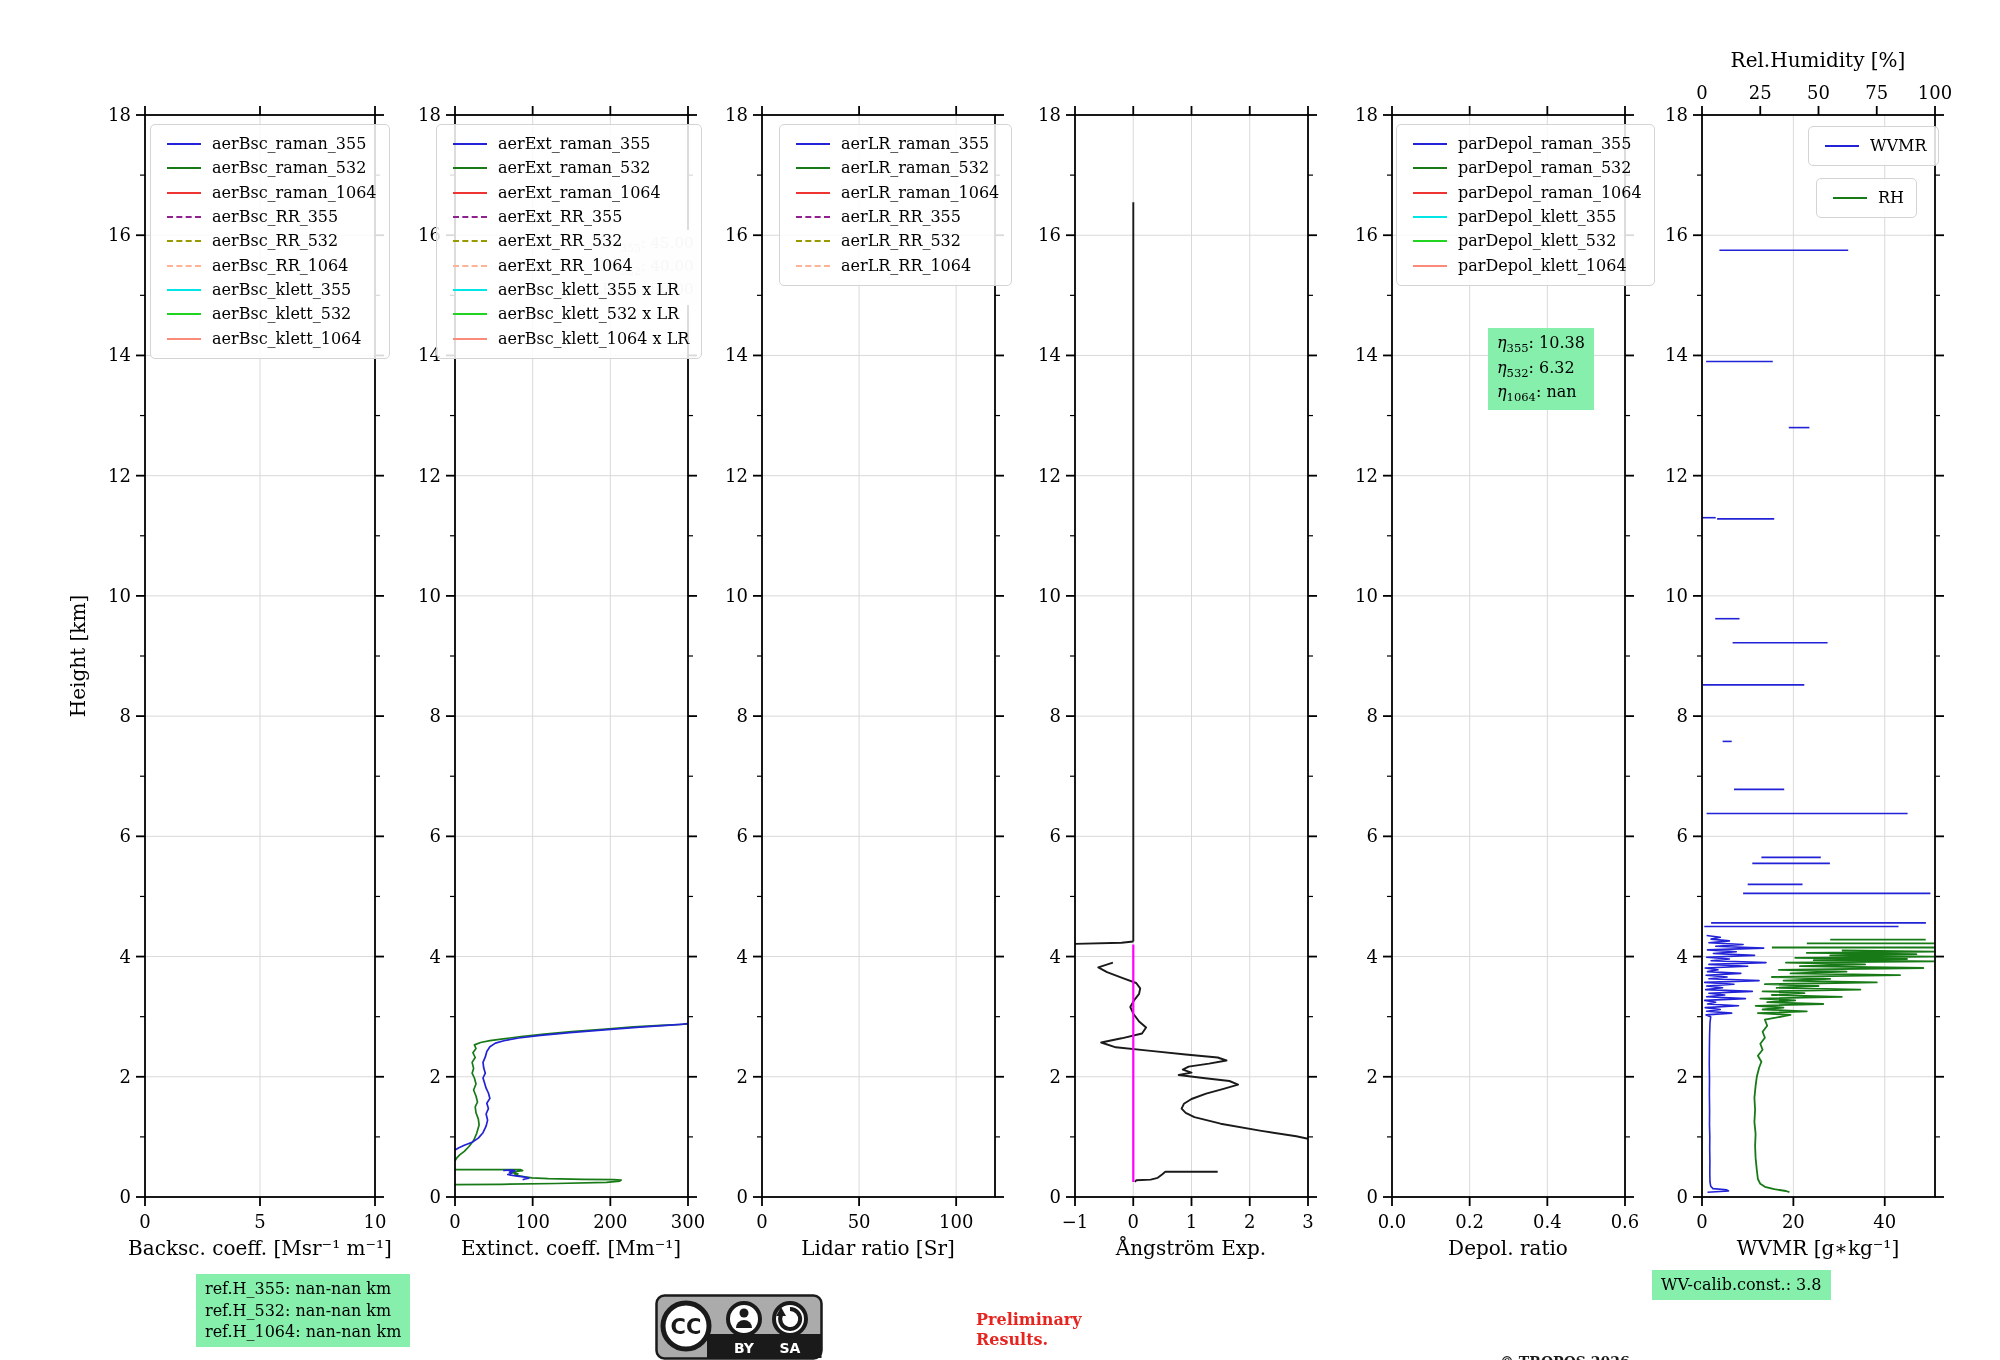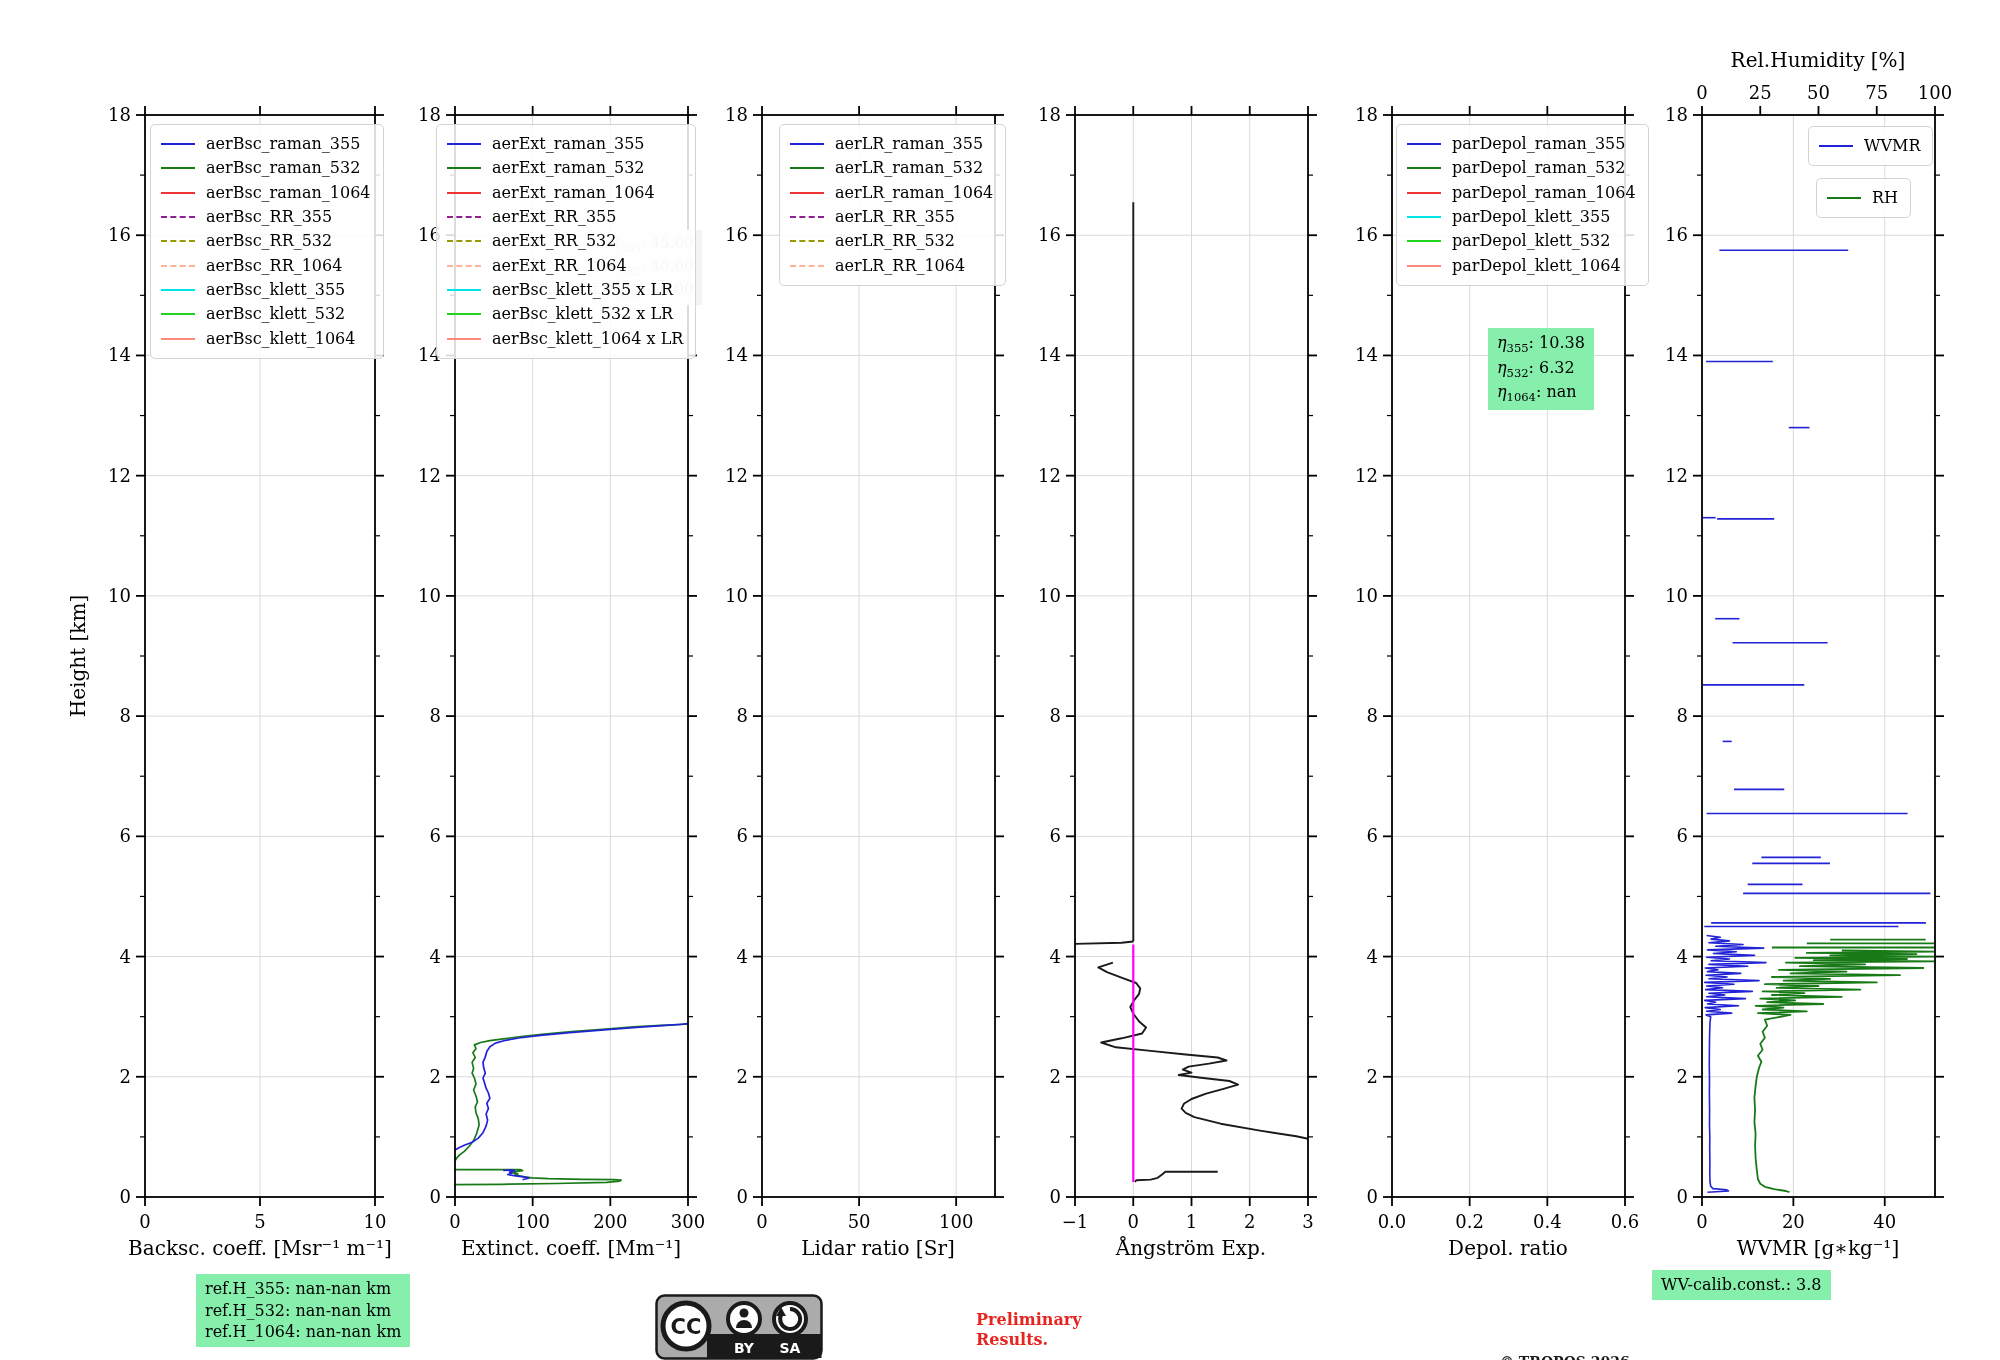--- a/index.html
+++ b/index.html
@@ -6,21 +6,21 @@
   #fig{position:relative;width:2000px;height:1360px;background:#fff;
        font-family:"DejaVu Serif", "Liberation Serif", serif;color:#000;overflow:hidden;}
   #plot-svg{position:absolute;left:0;top:0;}
   #overlay{position:absolute;left:0;top:0;width:2000px;height:1360px;pointer-events:none;}
   .abs{position:absolute;}
   .title{left:0;top:14px;width:2000px;text-align:center;font-size:21px;}
   .xlabel{width:420px;margin-left:-210px;text-align:center;font-size:20px;top:1236px;}
   .ylabel{left:78px;top:656px;transform:translate(-50%,-50%) rotate(-90deg);font-size:20px;white-space:nowrap;}
   .topaxis-label{width:420px;margin-left:-210px;text-align:center;font-size:20px;top:48px;}
   .legend{position:absolute;background:rgba(255,255,255,0.85);border:1px solid #d4d4d4;border-radius:5px;
-          padding:7px 12px 7px 10px;font-size:16px;line-height:1.52;z-index:3;white-space:nowrap;}
+          padding:7px 12px 7px 16px;font-size:16px;line-height:1.52;z-index:3;white-space:nowrap;}
   .lg-row{display:flex;align-items:center;}
   .lg-line{display:inline-block;width:34px;border-top:2.4px solid #000;margin-right:11px;flex:none;}
   .lg-label{display:inline-block;}
   .annbox{position:absolute;background:#86efac;padding:4px 9px;font-size:16px;line-height:1.35;z-index:2;white-space:nowrap;}
   .graybox{position:absolute;background:#f3f3f3;color:#c9c9c9;padding:3px 8px;font-size:15px;line-height:1.4;z-index:1;text-align:right;white-space:nowrap;}
   .ital{font-style:italic;}
   sub{font-size:0.72em;}
   .prelim{font-size:16px;font-weight:bold;line-height:1.25;}
   .license{font-size:14px;font-weight:bold;line-height:1.3;color:#1a1a1a;}
 </style>

